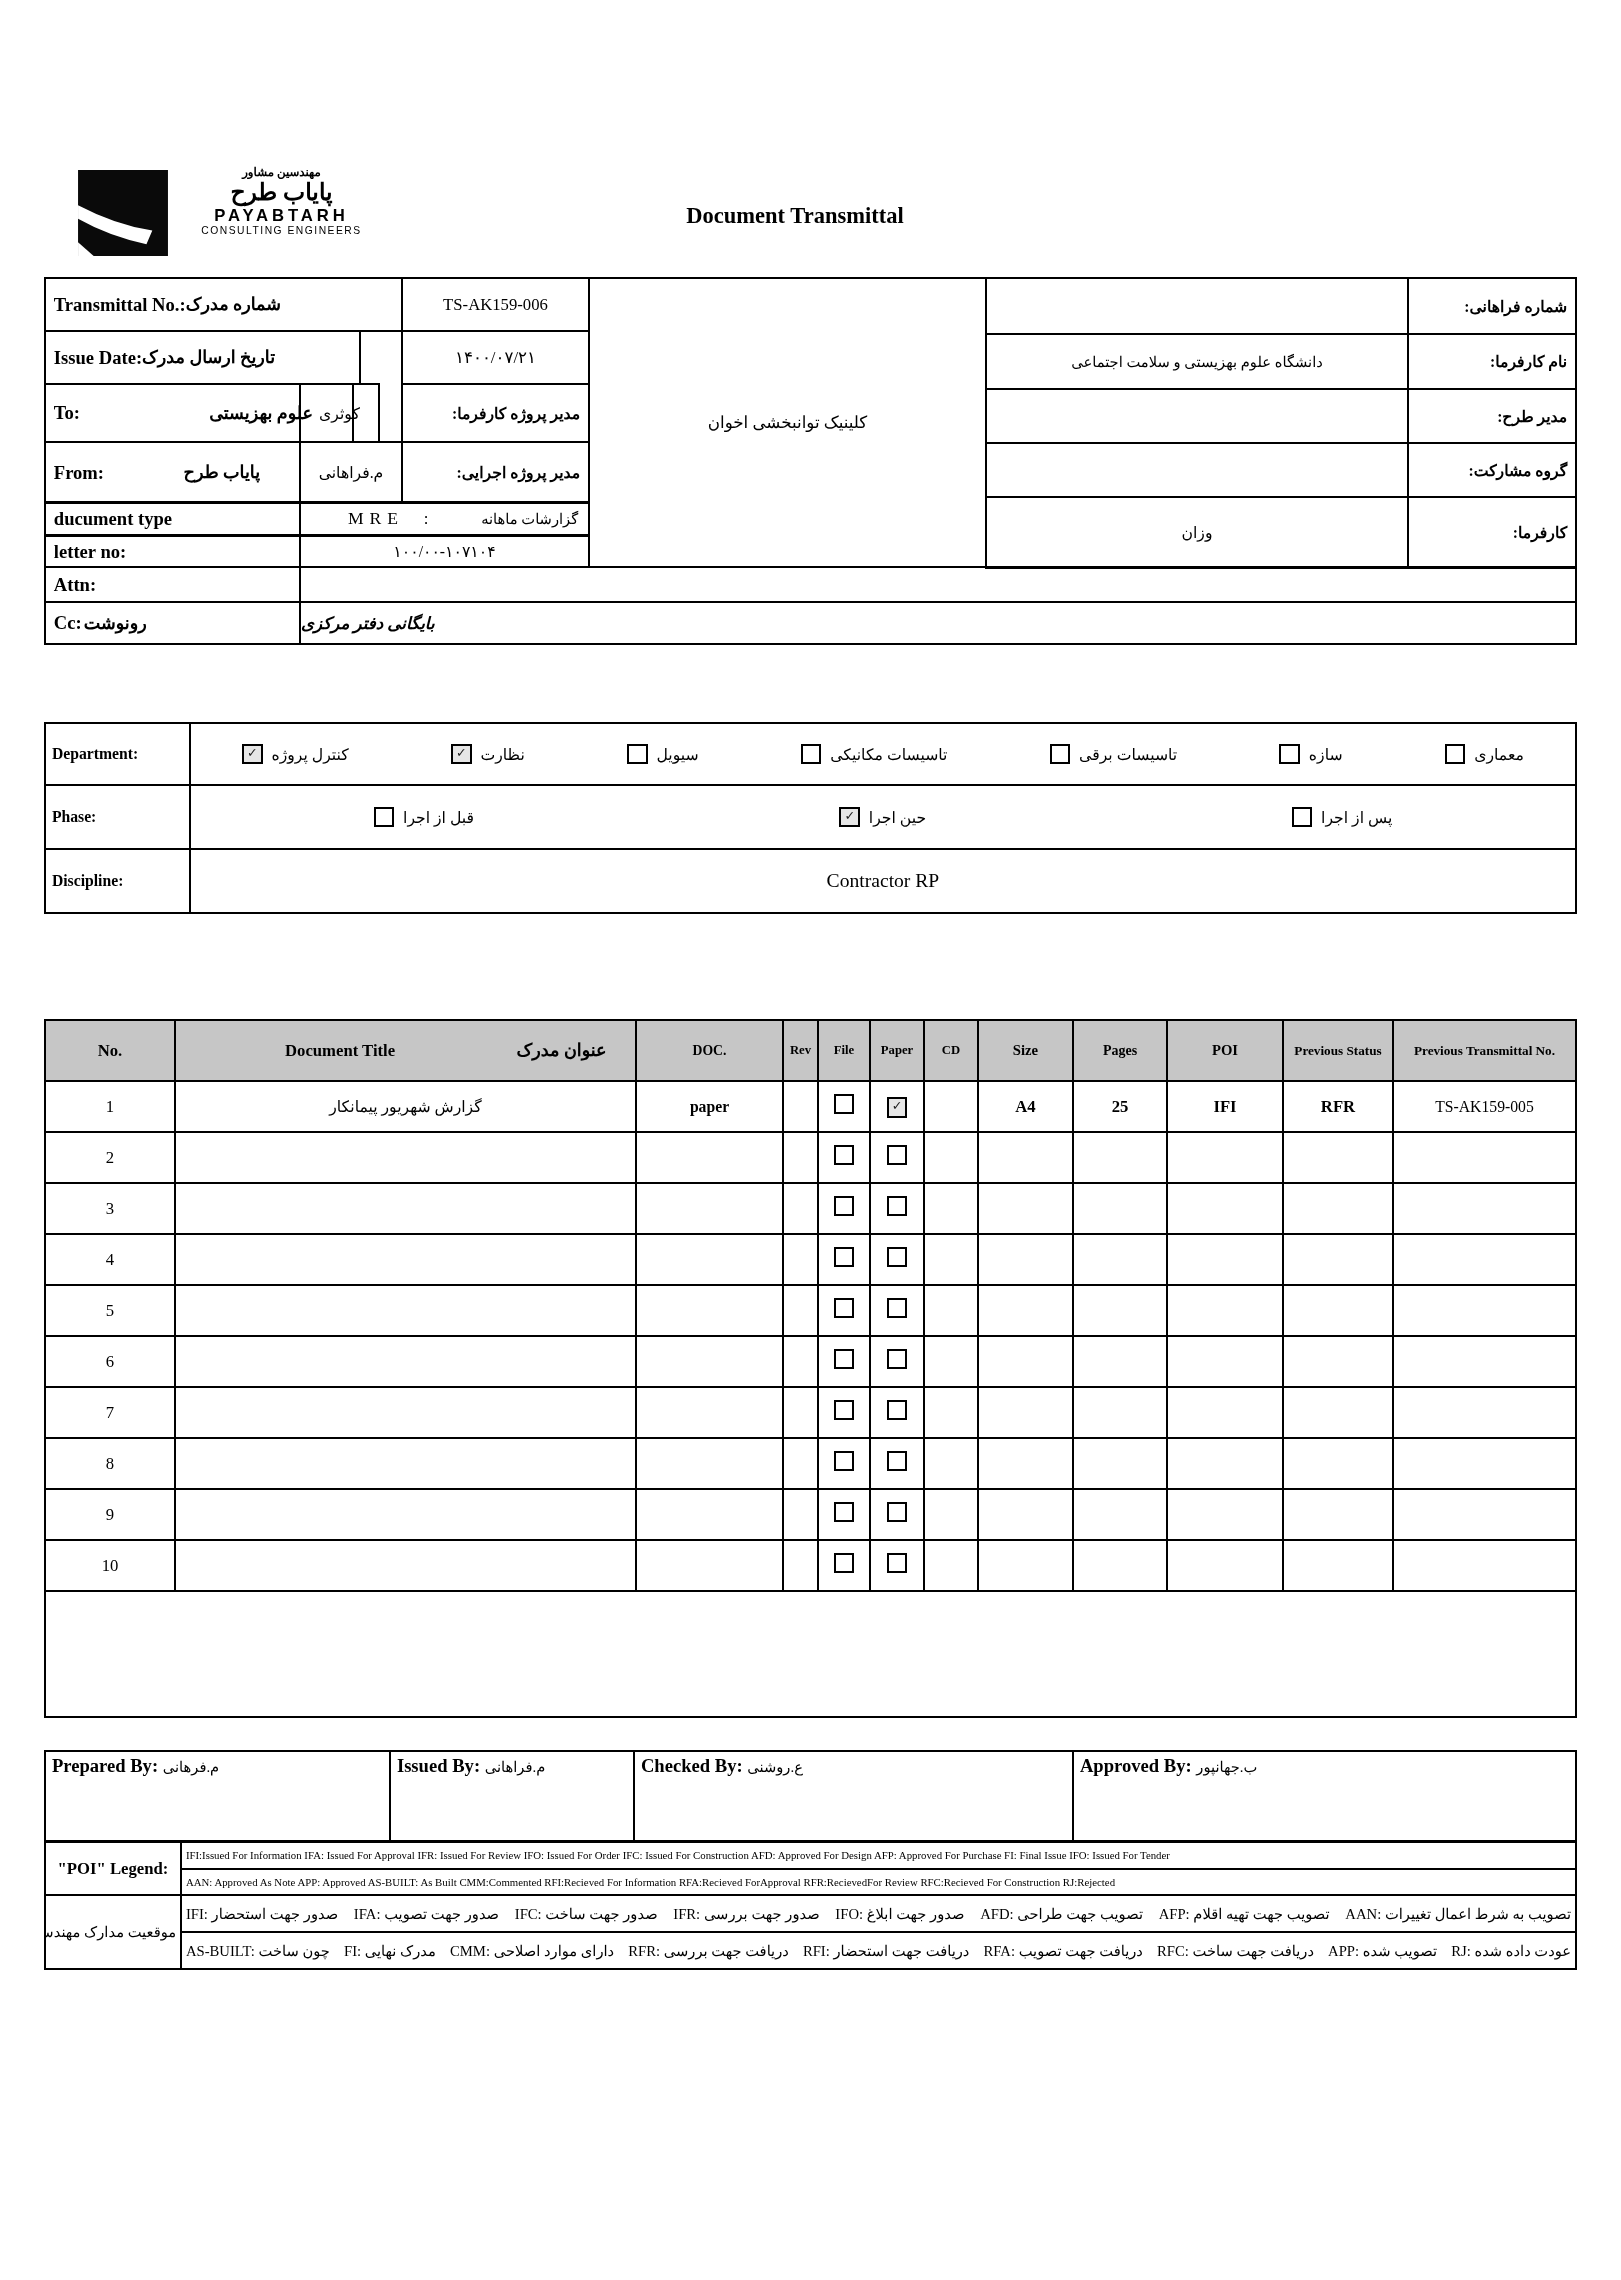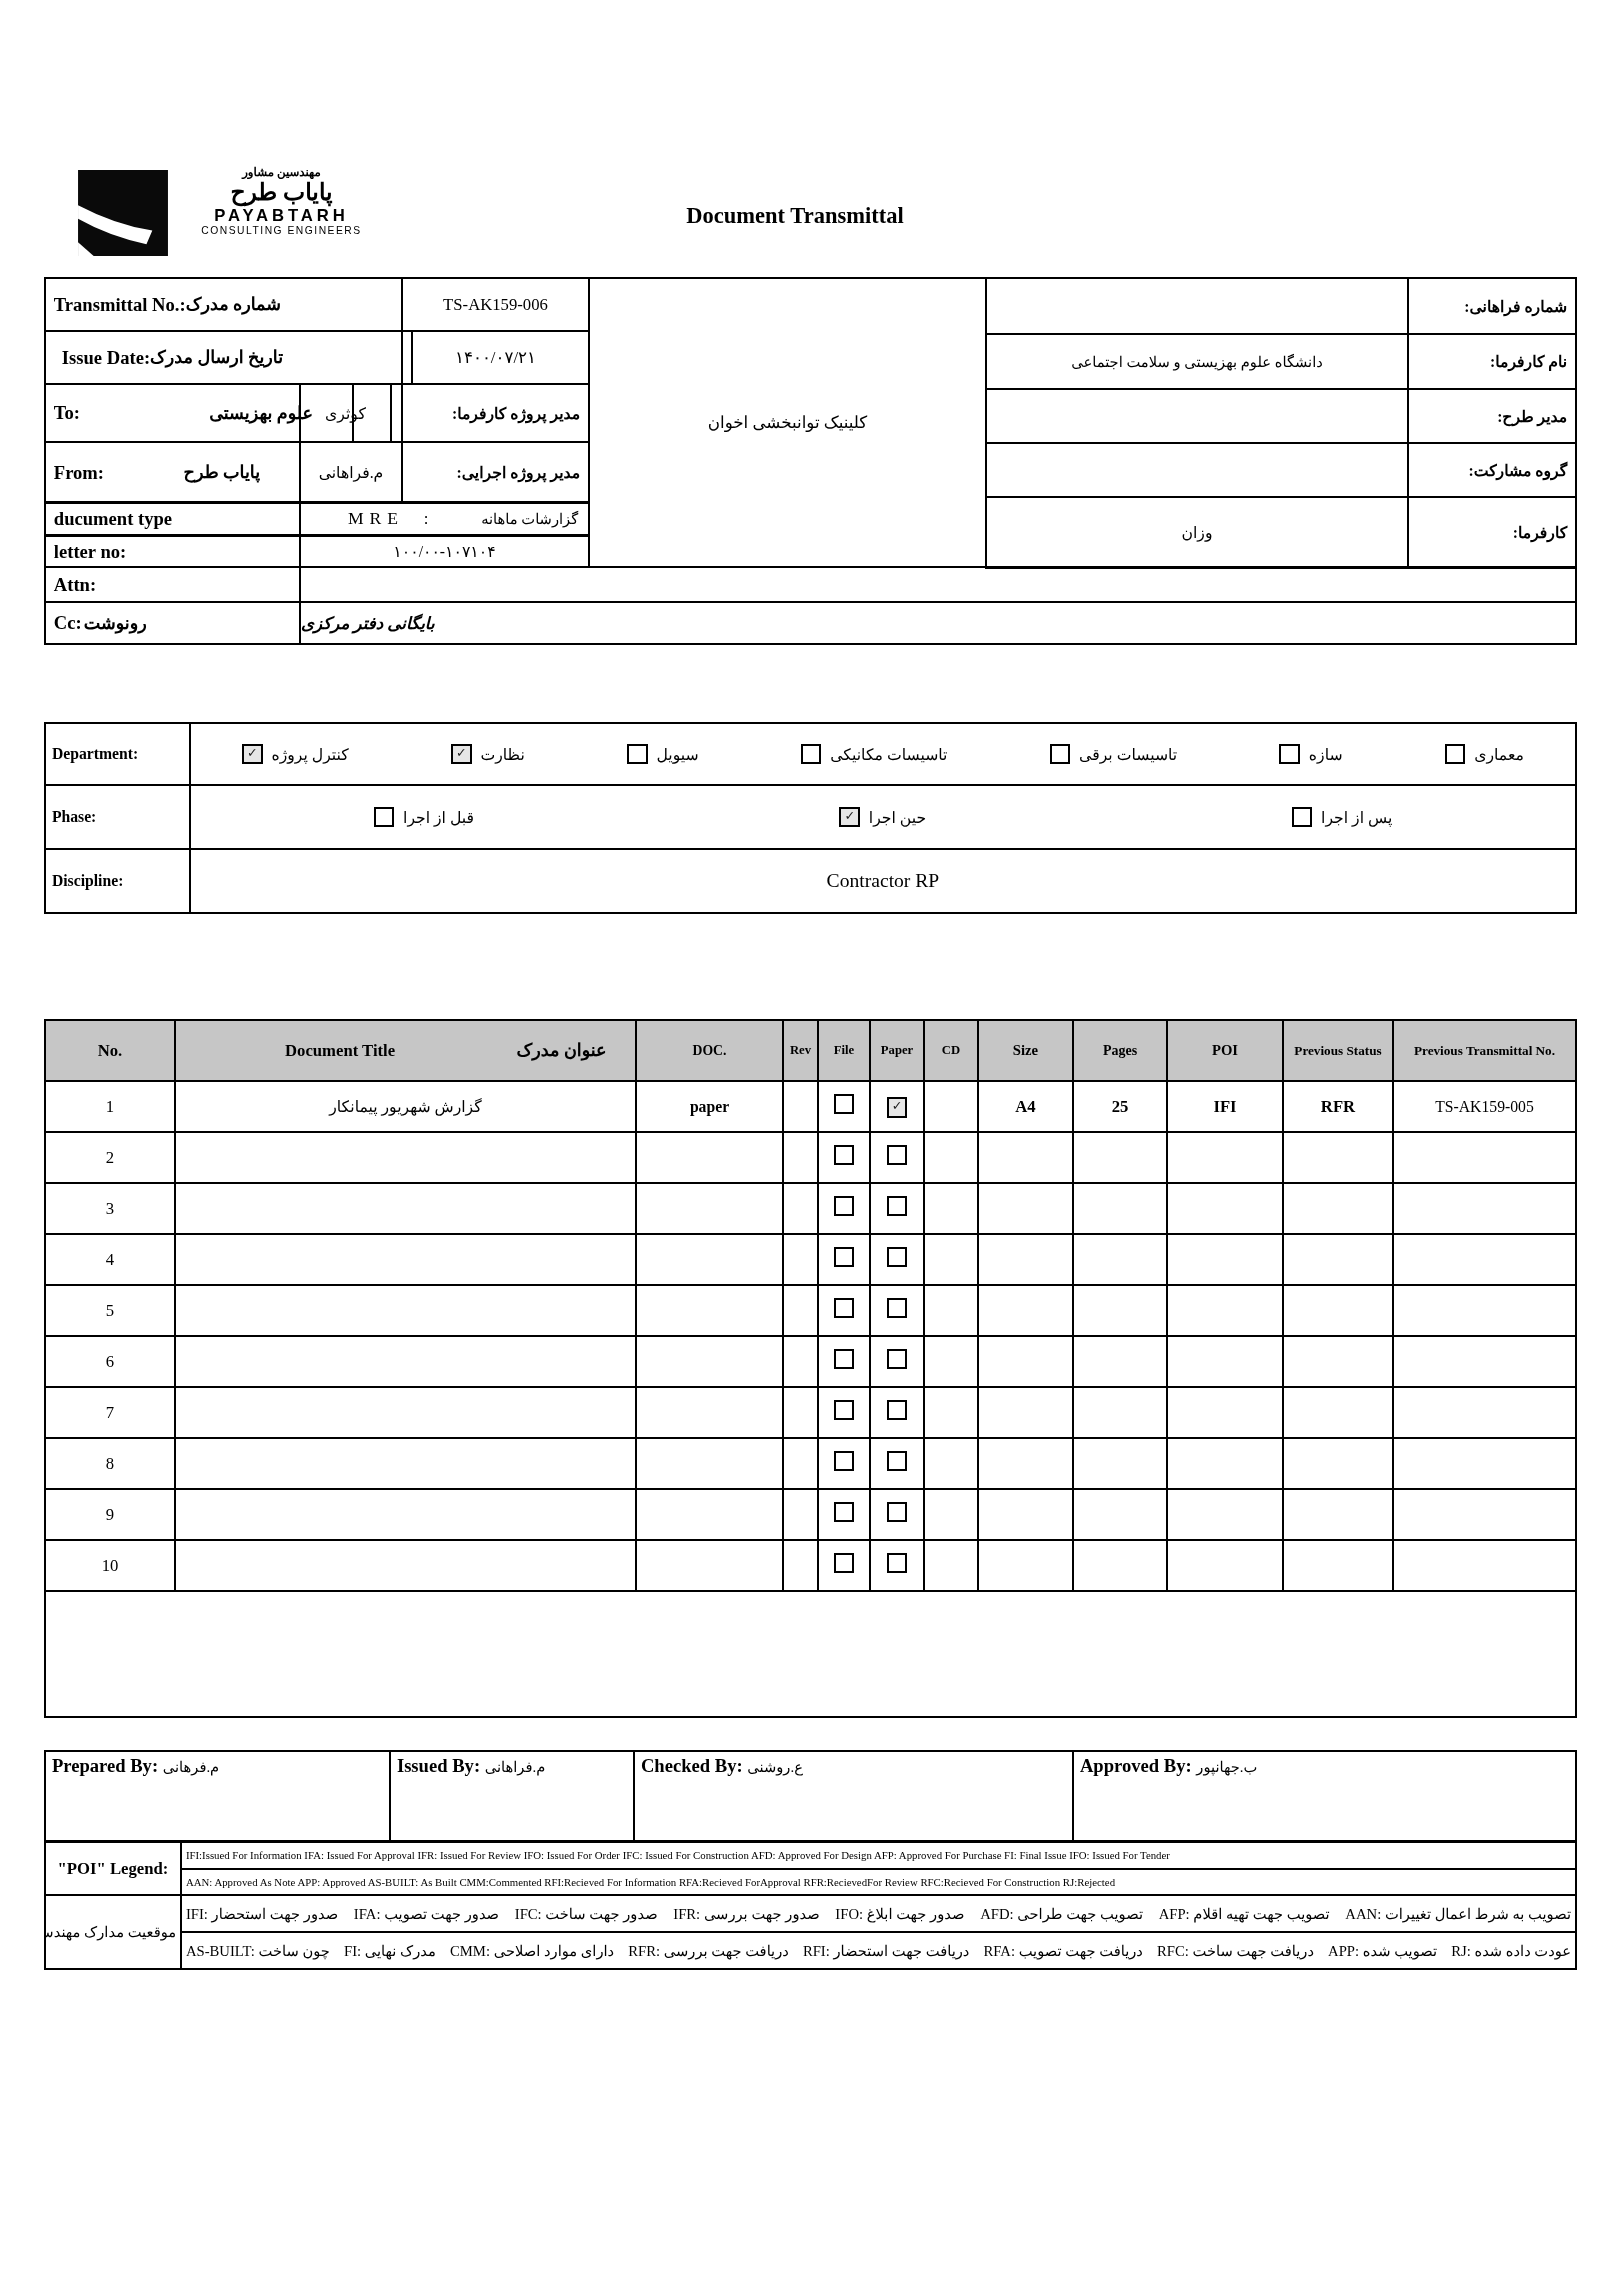--- a/index.html
+++ b/index.html
@@ -87,31 +87,31 @@
   </div>
   <div class="doc-title">Document Transmittal</div>
 
   <div class="t1">
     <div class="c" style="left:0;top:0;width:359px;height:55px;">
       <span class="lbl19 pl">Transmittal No.:</span>
       <span class="fa18">شماره مدرک</span>
     </div>
     <div class="c jc" style="left:357px;top:0;width:189px;height:55px;">TS-AK159-006</div>
 
-    <div class="c" style="left:0;top:53px;width:369px;height:55px;padding-left:8px;">
+    <div class="c" style="left:0;top:53px;width:317px;height:55px;">
       <span class="lbl19 pl">Issue Date:</span>
       <span class="fa18">تاریخ ارسال مدرک</span>
     </div>
     <div class="c jc" style="left:357px;top:53px;width:189px;height:55px;">۱۴۰۰/۰۷/۲۱</div>
 
     <div class="c sb" style="left:0;top:106px;width:310px;height:60px;">
       <span class="lbl19">To:</span>
       <span class="fa18">علوم بهزیستی</span>
     </div>
-    <div class="c jc" style="left:255px;top:106px;width:93px;height:60px;font-size:15.7px;">کوثری</div>
+    <div class="c jc" style="left:255px;top:106px;width:81px;height:60px;font-size:15.7px;">کوثری</div>
     <div class="c rtl" style="left:357px;top:106px;width:189px;height:60px;font-size:15.7px;font-weight:bold;">مدیر پروژه کارفرما:</div>
 
     <div class="c sb" style="left:0;top:164px;width:257px;height:63px;">
       <span class="lbl19">From:</span>
       <span class="fa18">پایاب طرح</span>
     </div>
     <div class="c jc" style="left:255px;top:164px;width:104px;height:63px;font-size:15.7px;">م.فراهانی</div>
     <div class="c rtl" style="left:357px;top:164px;width:189px;height:63px;font-size:15.7px;font-weight:bold;">مدیر پروژه اجرایی:</div>
 
     <div class="c" style="left:0;top:224px;width:257px;height:35px;">

